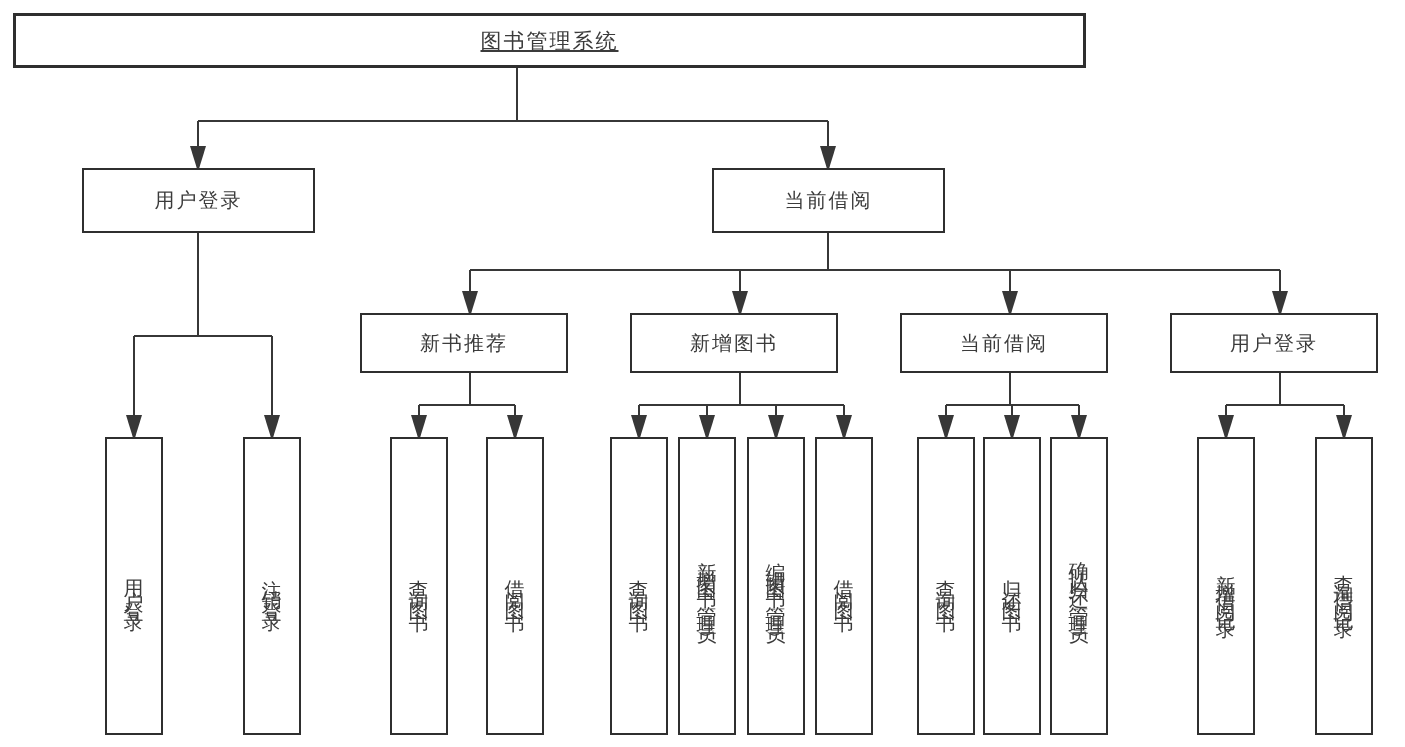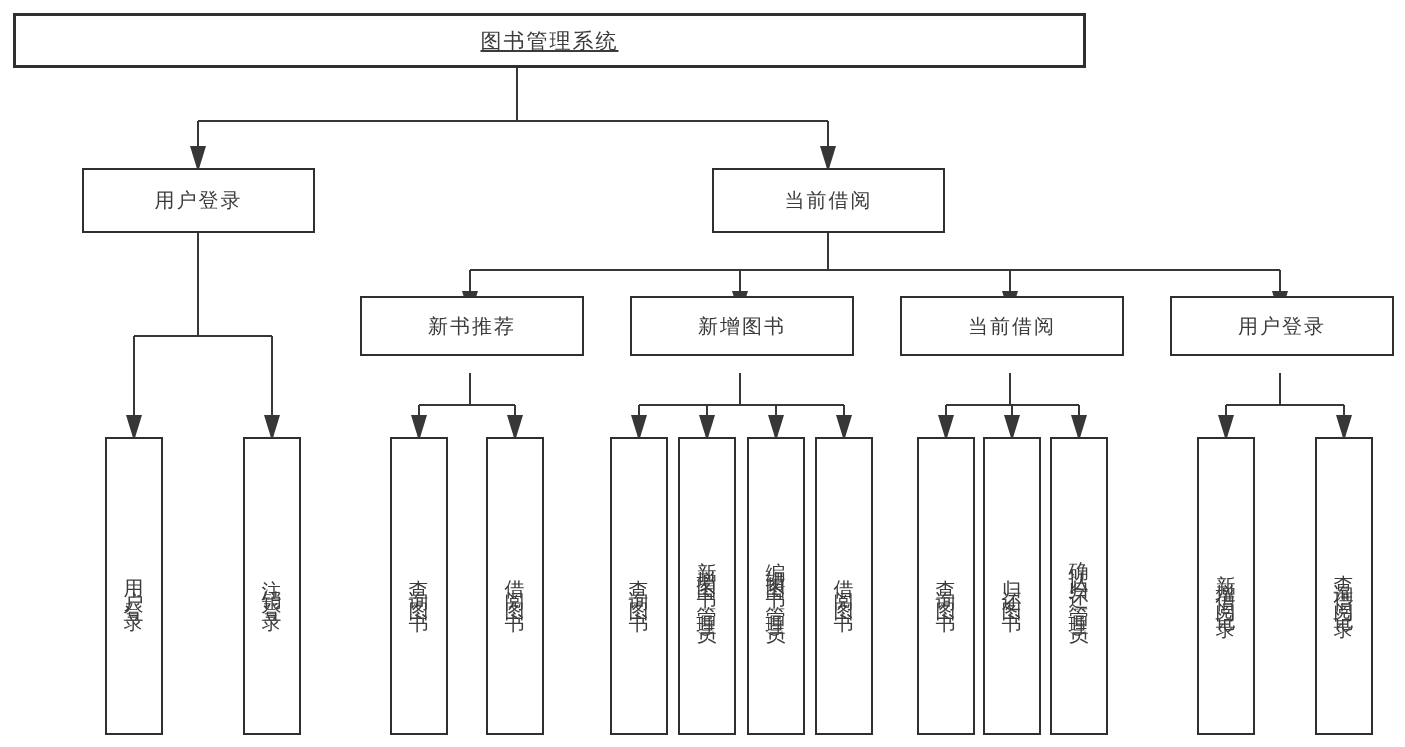--- a/index.html
+++ b/index.html
@@ -12,21 +12,21 @@
   .node{
     position:absolute;box-sizing:border-box;background:#ffffff;
     border:2px solid #2f2f2f;display:flex;align-items:center;justify-content:center;
     text-align:center;white-space:nowrap;
   }
   .hlabel{font-size:20px;letter-spacing:2px;}
   .root{left:13px;top:13px;width:1073px;height:55px;border-width:3px;font-size:21px;text-decoration:underline;}
   .l2{top:168px;width:233px;height:65px;}
   .l2-a{left:82px;}
   .l2-b{left:712px;}
-  .l3{top:296px;width:224px;height:60px;}
+  .l3{top:313px;width:208px;height:60px;}
   .l3-1{left:360px;}.l3-2{left:630px;}.l3-3{left:900px;}.l3-4{left:1170px;}
   .leaf{
     top:437px;width:58px;height:298px;
     writing-mode:vertical-rl;text-orientation:mixed;
     font-size:20px;letter-spacing:11px;line-height:1;white-space:normal;
   }
   .lf1{left:105px;}.lf2{left:243px;}
   .lf3{left:390px;}.lf4{left:486px;}
   .lf5{left:610px;}.lf6{left:678px;}.lf7{left:747px;}.lf8{left:815px;}
   .lf9{left:917px;}.lf10{left:983px;}.lf11{left:1050px;}

